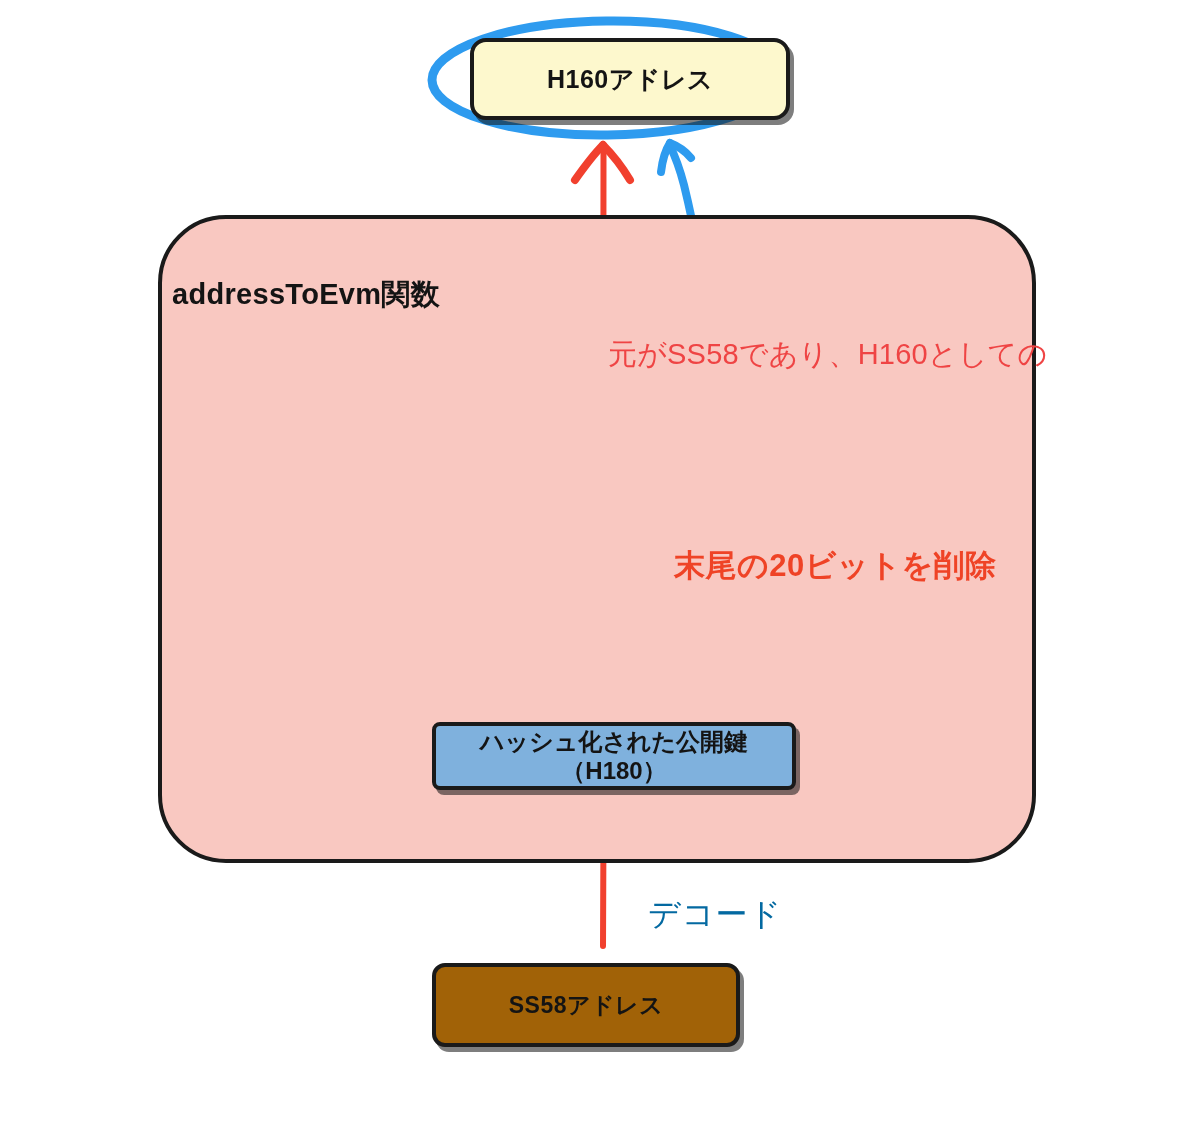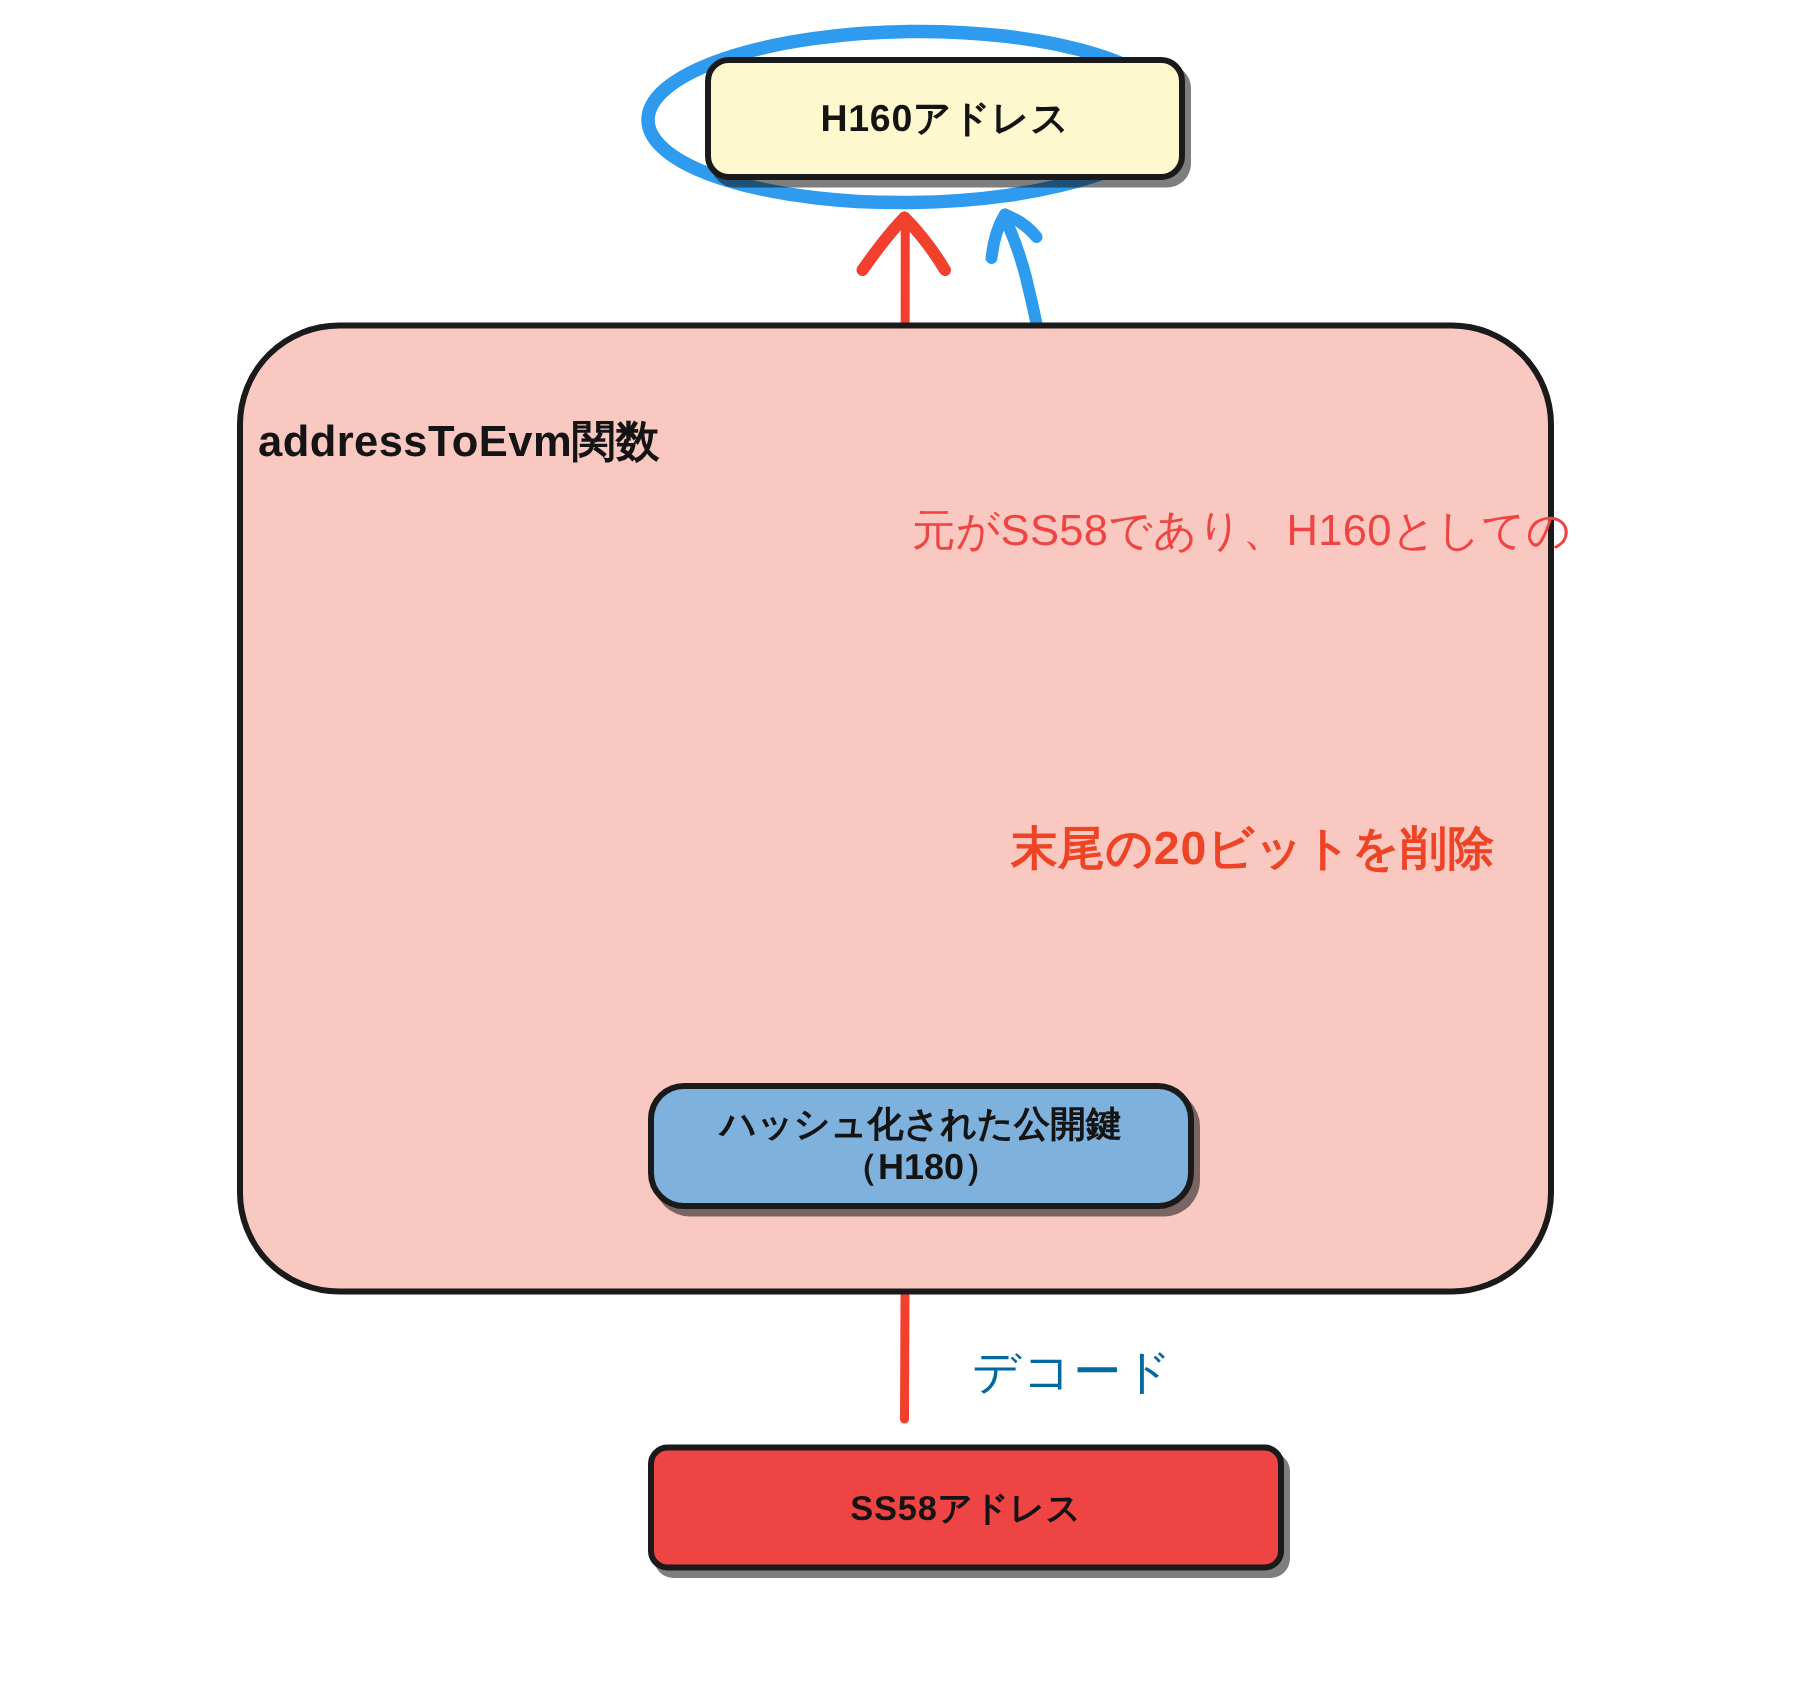--- a/index.html
+++ b/index.html
@@ -54,33 +54,33 @@
     border-radius: 16px;
     font-size: 25px;
     font-weight: bold;
     letter-spacing: 0.5px;
     z-index: 4;
   }
   #node-hashed {
     left: 432px;
     top: 722px;
     width: 364px;
-    height: 84px;
+    height: 68px;
     background: #7fb1dd;
-    border-radius: 24px;
+    border-radius: 8px;
     font-size: 24px;
     font-weight: bold;
     z-index: 3;
   }
   #node-ss58 {
     left: 432px;
     top: 963px;
-    width: 424px;
+    width: 308px;
     height: 84px;
-    background: #ef4444;
+    background: #a16207;
     border-radius: 13px;
     font-size: 23px;
     font-weight: bold;
     letter-spacing: 0.5px;
     z-index: 3;
   }
   
   #container-fn {
     position: absolute;
     box-sizing: border-box;

